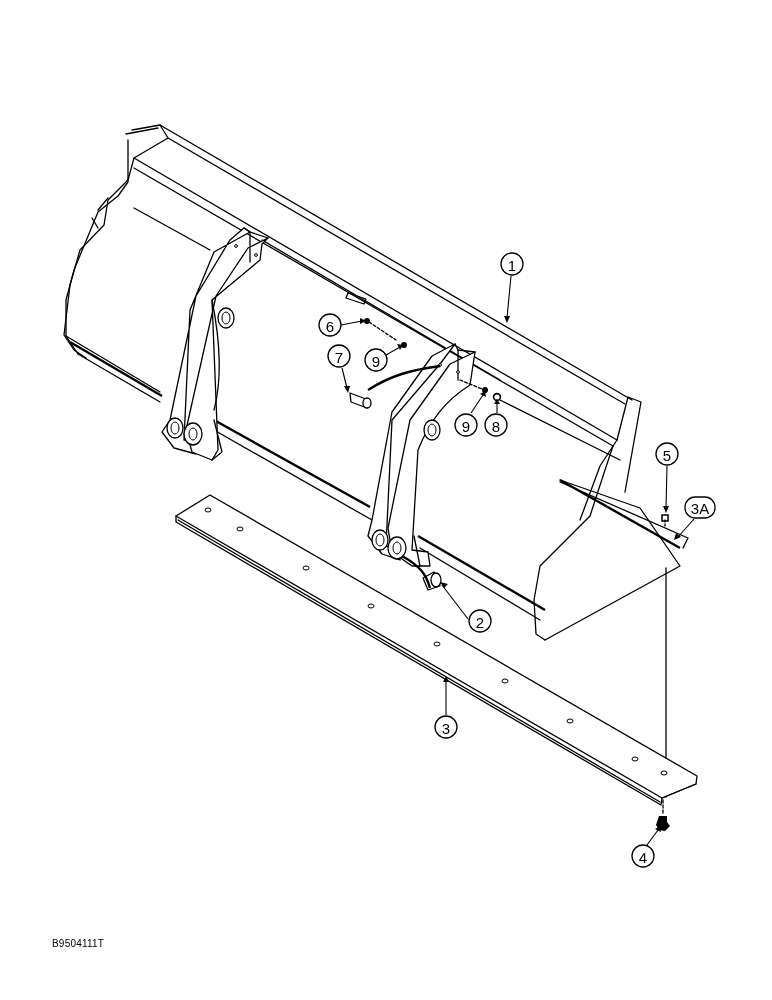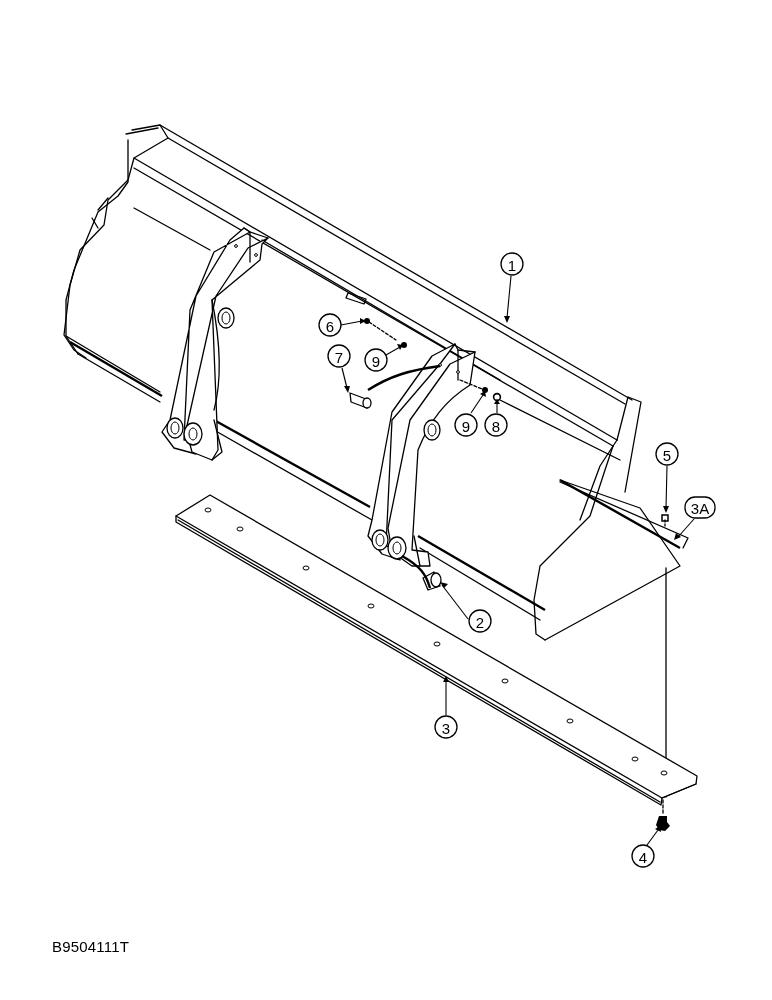--- a/index.html
+++ b/index.html
@@ -7,21 +7,21 @@
          font-family:"Liberation Sans", sans-serif; }
   #diagram { position:absolute; left:0; top:0; width:772px; height:1000px; }
   .ln { stroke:#000; stroke-width:1.3; fill:none; stroke-linejoin:round; stroke-linecap:round; }
   .thk { stroke:#000; stroke-width:2.4; fill:none; }
   .fillw { fill:#fff; stroke:#000; stroke-width:1.3; stroke-linejoin:round; }
   .callout circle { fill:#fff; stroke:#000; stroke-width:1.3; }
   .callout text { font-family:"Liberation Sans", sans-serif; font-size:15px; fill:#000; text-anchor:middle; dominant-baseline:central; }
   .leader { stroke:#000; stroke-width:1.1; fill:none; }
   .arrow { fill:#000; }
   .hole { fill:#fff; stroke:#000; stroke-width:1; }
-  #figure-id { position:absolute; left:52px; top:938px; font-size:15px; color:#000; letter-spacing:0.2px; }
+  #figure-id { position:absolute; left:52px; top:938px; font-size:10px; color:#000; letter-spacing:0.2px; }
 </style>
 </head>
 <body>
 
 <svg id="diagram" viewBox="0 0 772 1000" xmlns="http://www.w3.org/2000/svg">
 
   <g>
 
     <path class="ln" d="M132,130 L160,125 L168,138 L134,158 L128,180 L108,200 L104,225 L80,250 L70,285 L64,335 L74,350 L86,358"></path>
     <path class="ln" d="M126,134 L158,128"></path>

